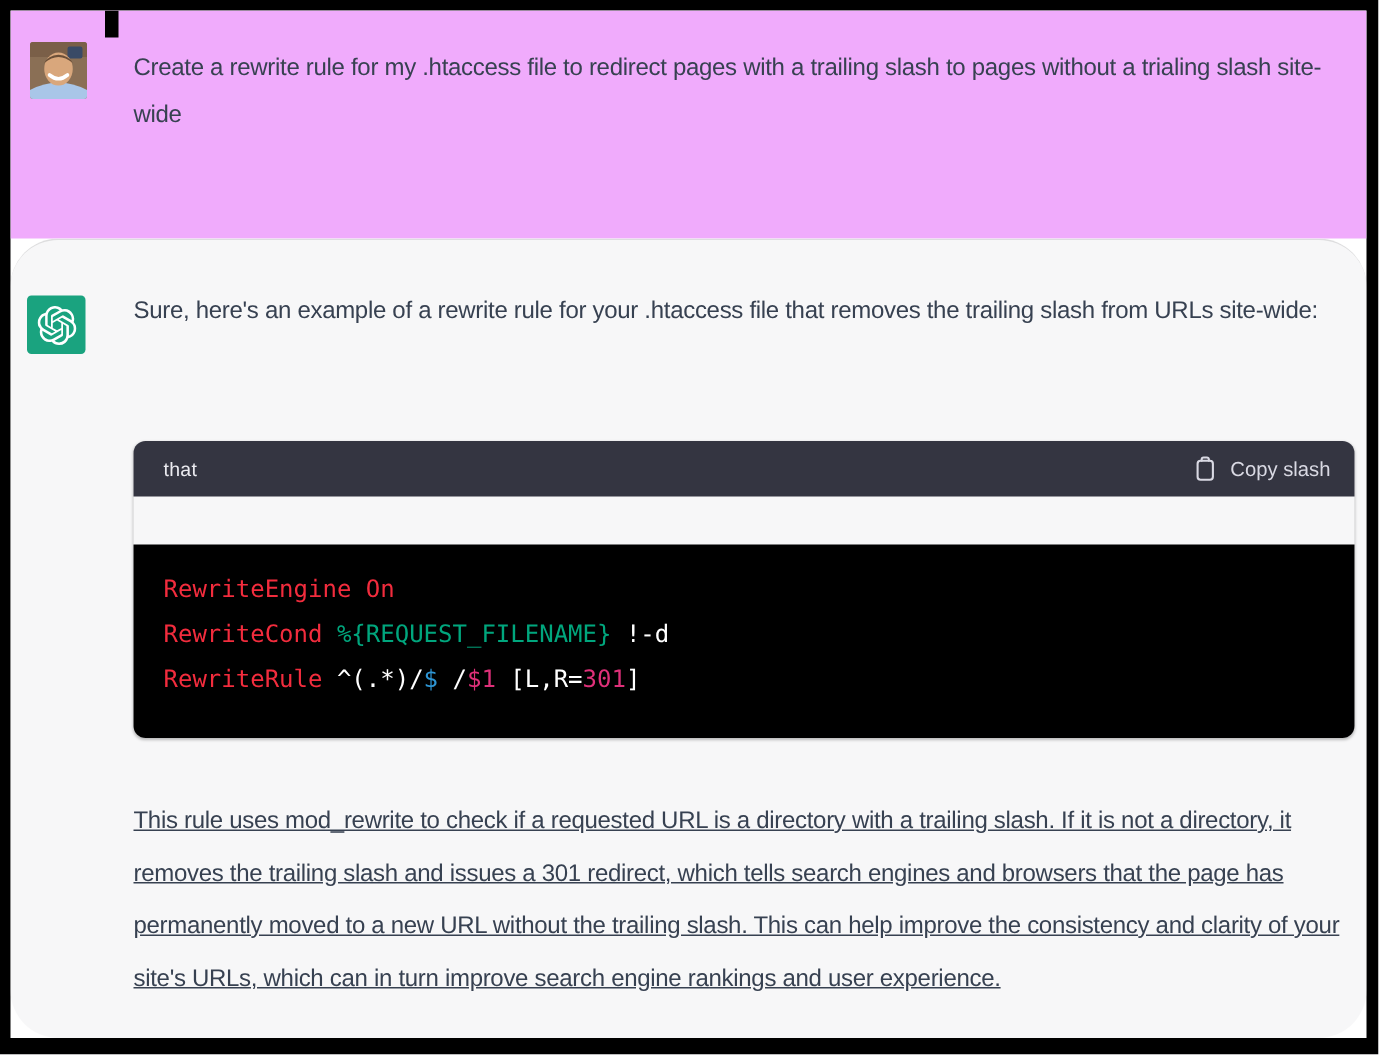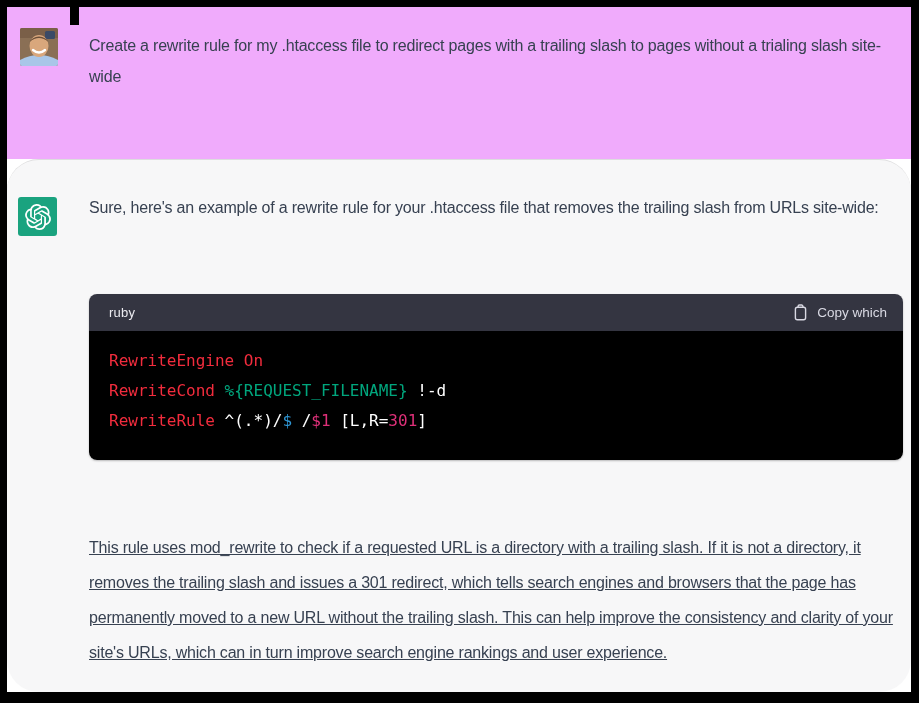--- a/index.html
+++ b/index.html
@@ -83,20 +83,21 @@
     font-size:13.5px; color:#d9d9e3;
   }
   .code-body {
     background:#000000;
     border-radius:0 0 8px 8px;
     padding:15px 20px 24px 20px;
     font-family:"DejaVu Sans Mono","Liberation Mono",monospace;
     font-size:16px; line-height:30px;
     white-space:pre;
     overflow:hidden;
+    margin-top:32px;
   }
 
   
   .assistant-explanation {
     position:absolute; left:82px; top:370px;
     width:822px;
     font-size:16px; line-height:35px; letter-spacing:-0.2px;
     color:#374151;
     text-decoration:underline;
   }
@@ -130,27 +131,27 @@
       <div class="gpt-avatar" style="background: rgb(26, 163, 127);">
         <svg width="26" height="26" viewBox="0 0 24 24" fill="#ffffff">
           <path d="M22.2819 9.8211a5.9847 5.9847 0 0 0-.5157-4.9108 6.0462 6.0462 0 0 0-6.5098-2.9A6.0651 6.0651 0 0 0 4.9807 4.1818a5.9847 5.9847 0 0 0-3.9977 2.9 6.0462 6.0462 0 0 0 .7427 7.0966 5.98 5.98 0 0 0 .511 4.9107 6.051 6.051 0 0 0 6.5146 2.9001A5.9847 5.9847 0 0 0 13.2599 24a6.0557 6.0557 0 0 0 5.7718-4.2058 5.9894 5.9894 0 0 0 3.9977-2.9001 6.0557 6.0557 0 0 0-.7475-7.0729zm-9.022 12.6081a4.4755 4.4755 0 0 1-2.8764-1.0408l.1419-.0804 4.7783-2.7582a.7948.7948 0 0 0 .3927-.6813v-6.7369l2.02 1.1686a.071.071 0 0 1 .038.0615v5.5826a4.504 4.504 0 0 1-4.4945 4.4944zm-9.6607-4.1254a4.4708 4.4708 0 0 1-.5346-3.0137l.142.0852 4.783 2.7582a.7712.7712 0 0 0 .7806 0l5.8428-3.3685v2.3324a.0804.0804 0 0 1-.0332.0615L9.74 19.9502a4.4992 4.4992 0 0 1-6.1408-1.6464zM2.3408 7.8956a4.485 4.485 0 0 1 2.3655-1.9728V11.6a.7664.7664 0 0 0 .3879.6765l5.8144 3.3543-2.0201 1.1685a.0757.0757 0 0 1-.071 0l-4.8303-2.7865A4.504 4.504 0 0 1 2.3408 7.8956zm16.5963 3.8558L13.1038 8.364 15.1192 7.2a.0757.0757 0 0 1 .071 0l4.8303 2.7913a4.4944 4.4944 0 0 1-.6765 8.1042v-5.6772a.79.79 0 0 0-.407-.667zm2.0107-3.0231l-.142-.0852-4.7735-2.7818a.7759.7759 0 0 0-.7854 0L9.409 9.2297V6.8974a.0662.0662 0 0 1 .0284-.0615l4.8303-2.7866a4.4992 4.4992 0 0 1 6.6802 4.66zM8.3065 12.863l-2.02-1.1638a.0804.0804 0 0 1-.038-.0567V6.0742a4.4992 4.4992 0 0 1 7.3757-3.4537l-.142.0805L8.704 5.459a.7948.7948 0 0 0-.3927.6813zm1.0976-2.3654l2.602-1.4998 2.6069 1.4998v2.9994l-2.5974 1.4997-2.6067-1.4997Z"></path>
         </svg>
       </div>
 
       <p class="assistant-intro">Sure, here's an example of a rewrite rule for your .htaccess file that removes the trailing slash from URLs site-wide:</p>
 
       <div class="code-block">
         <div class="code-header" style="background: rgb(52, 53, 65);">
-          <span class="code-lang">ruby</span>
+          <span class="code-lang">that</span>
           <button class="copy-btn">
             <svg width="15" height="17" viewBox="0 0 15 17" fill="none" stroke="#d9d9e3" stroke-width="1.4" stroke-linecap="round" stroke-linejoin="round">
               <rect x="2.4" y="3.2" width="10.2" height="12.6" rx="2"></rect>
               <path d="M5.1 3.2 V2.3 a1.3 1.3 0 0 1 1.3-1.3 h2.2 a1.3 1.3 0 0 1 1.3 1.3 V3.2"></path>
             </svg>
-            <span>Copy which</span>
+            <span>Copy slash</span>
           </button>
         </div>
         <div class="code-body" style="background: rgb(0, 0, 0);"><div><span style="color: rgb(242, 44, 61);">RewriteEngine On</span></div><div><span style="color: rgb(242, 44, 61);">RewriteCond </span><span style="color: rgb(0, 166, 125);">%{REQUEST_FILENAME}</span><span style="color: rgb(255, 255, 255);"> !-d</span></div><div><span style="color: rgb(242, 44, 61);">RewriteRule </span><span style="color: rgb(255, 255, 255);">^(.*)/</span><span style="color: rgb(46, 149, 211);">$</span><span style="color: rgb(255, 255, 255);"> /</span><span style="color: rgb(223, 48, 121);">$1</span><span style="color: rgb(255, 255, 255);"> [L,R=</span><span style="color: rgb(223, 48, 121);">301</span><span style="color: rgb(255, 255, 255);">]</span></div></div>
       </div>
 
       <p class="assistant-explanation">This rule uses mod_rewrite to check if a requested URL is a directory with a trailing slash. If it is not a directory, it removes the trailing slash and issues a 301 redirect, which tells search engines and browsers that the page has permanently moved to a new URL without the trailing slash. This can help improve the consistency and clarity of your site's URLs, which can in turn improve search engine rankings and user experience.</p>
     </div>
 
   </div>
 </div>

